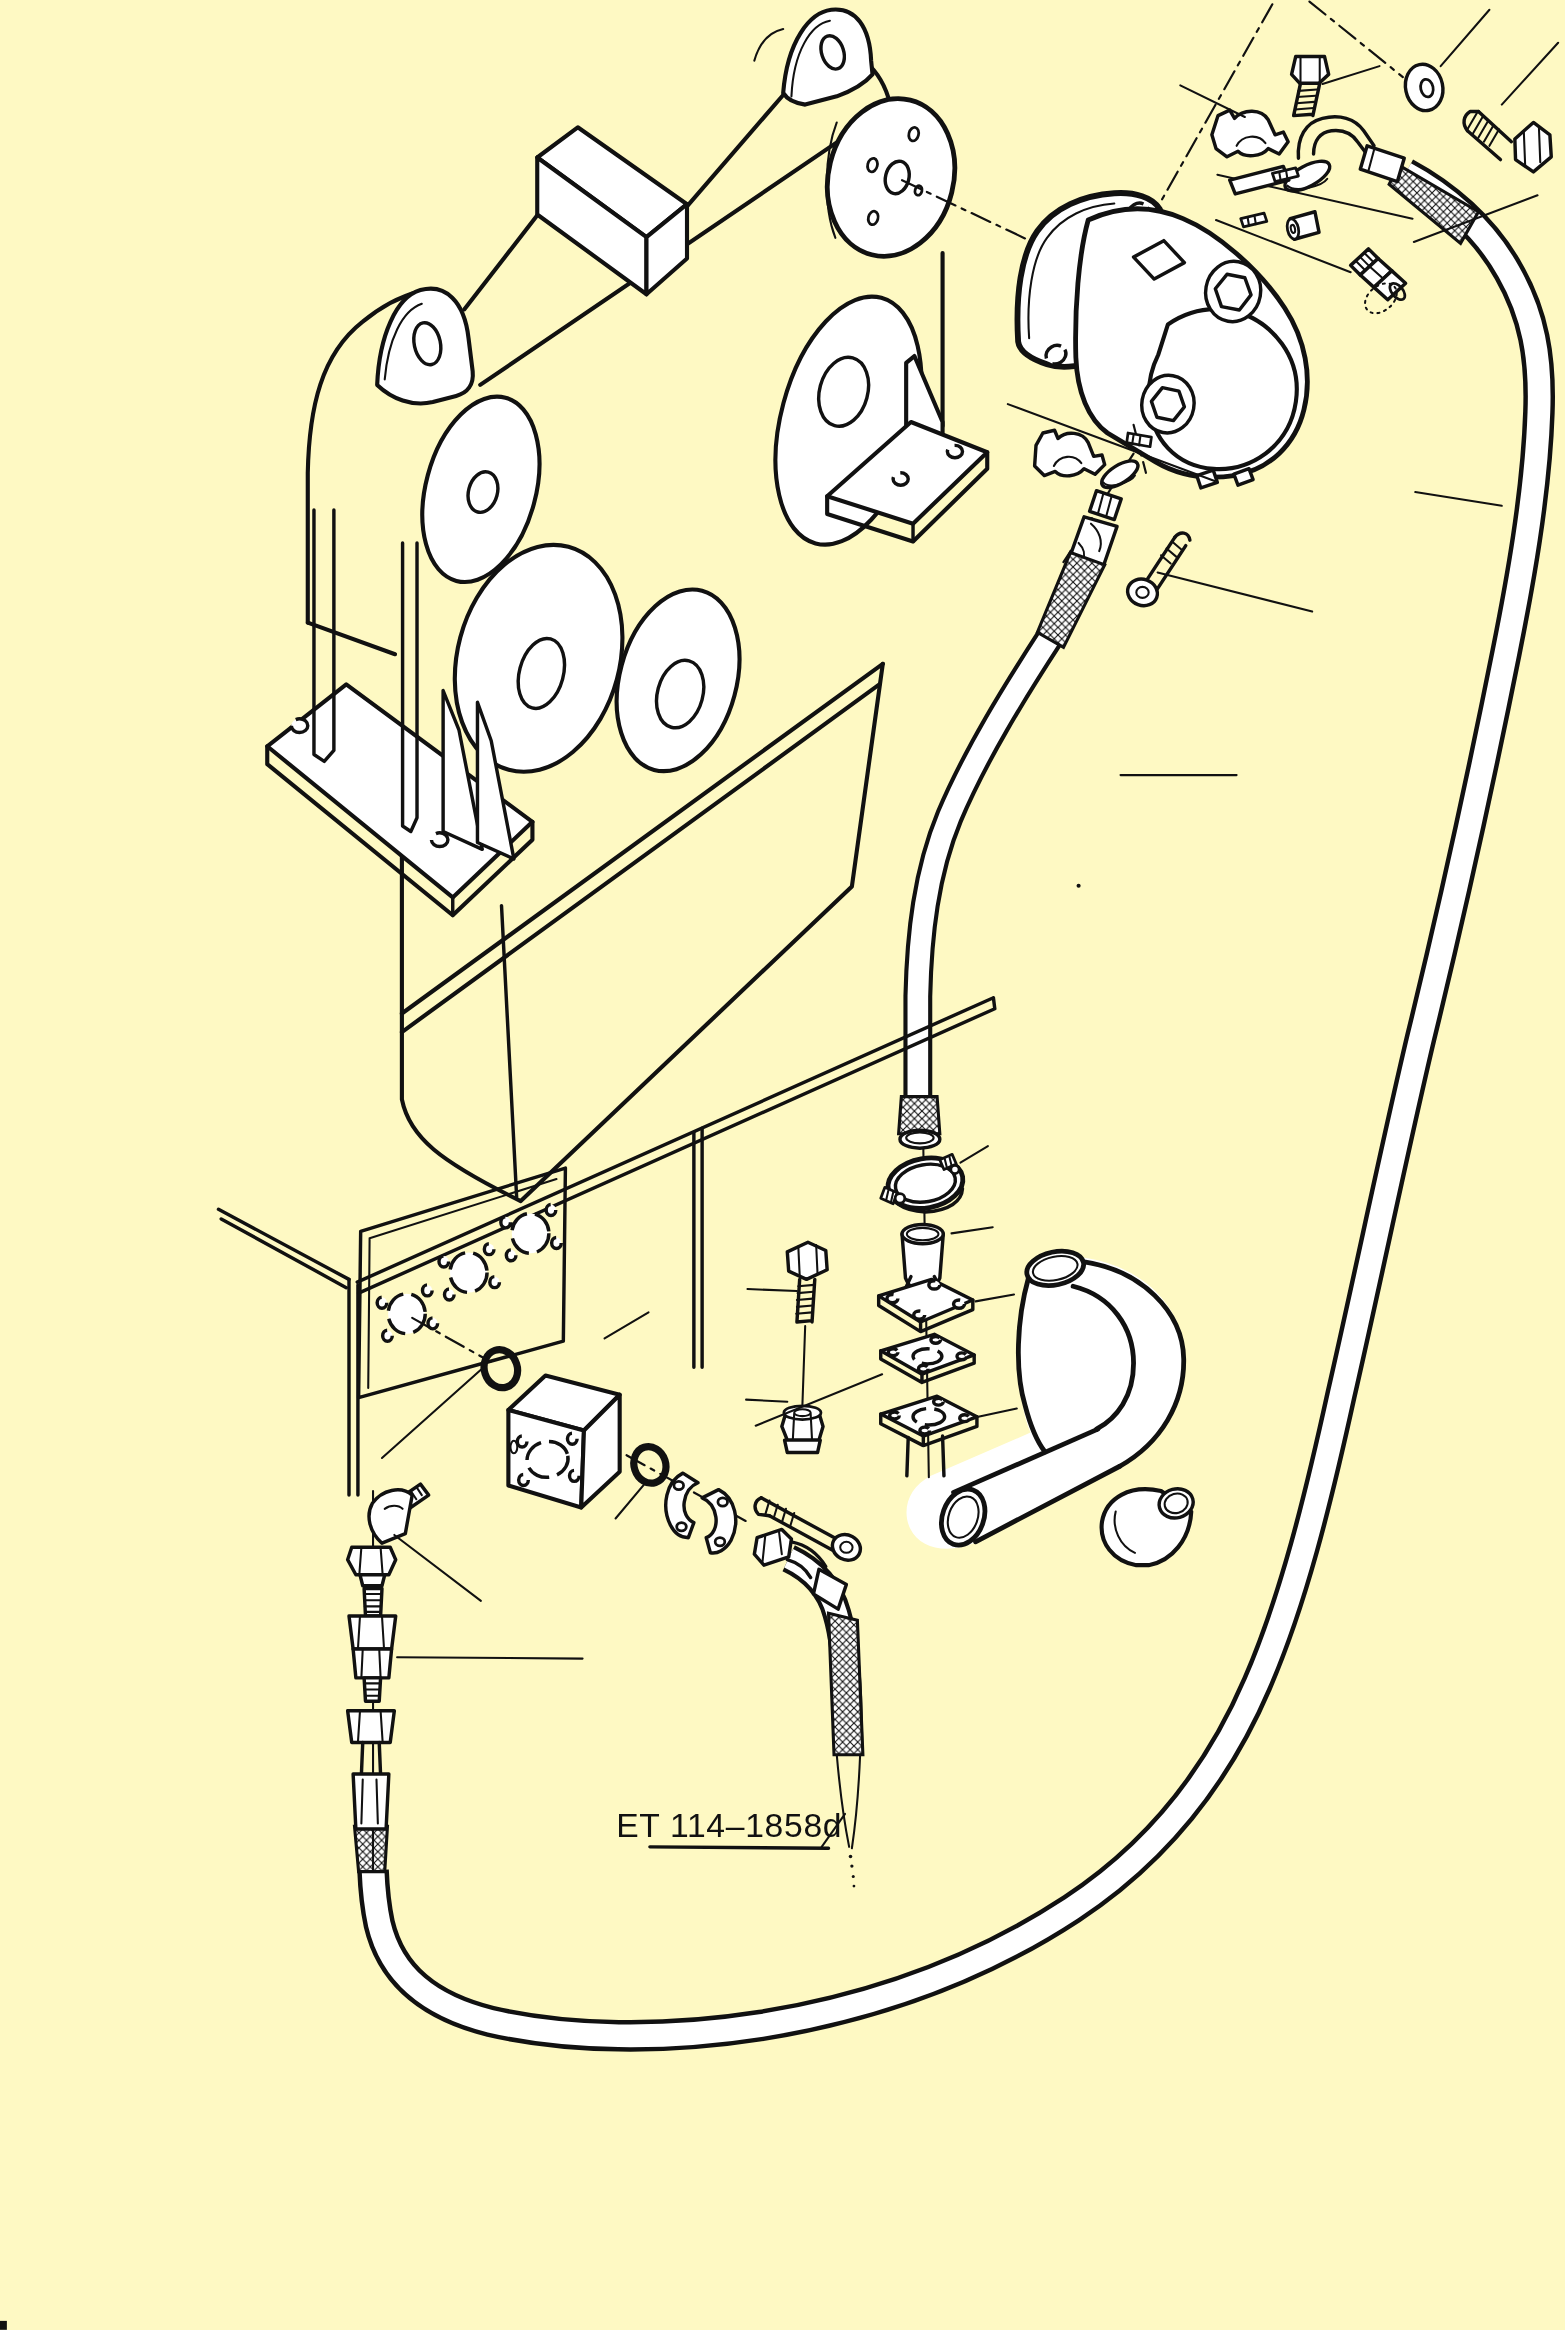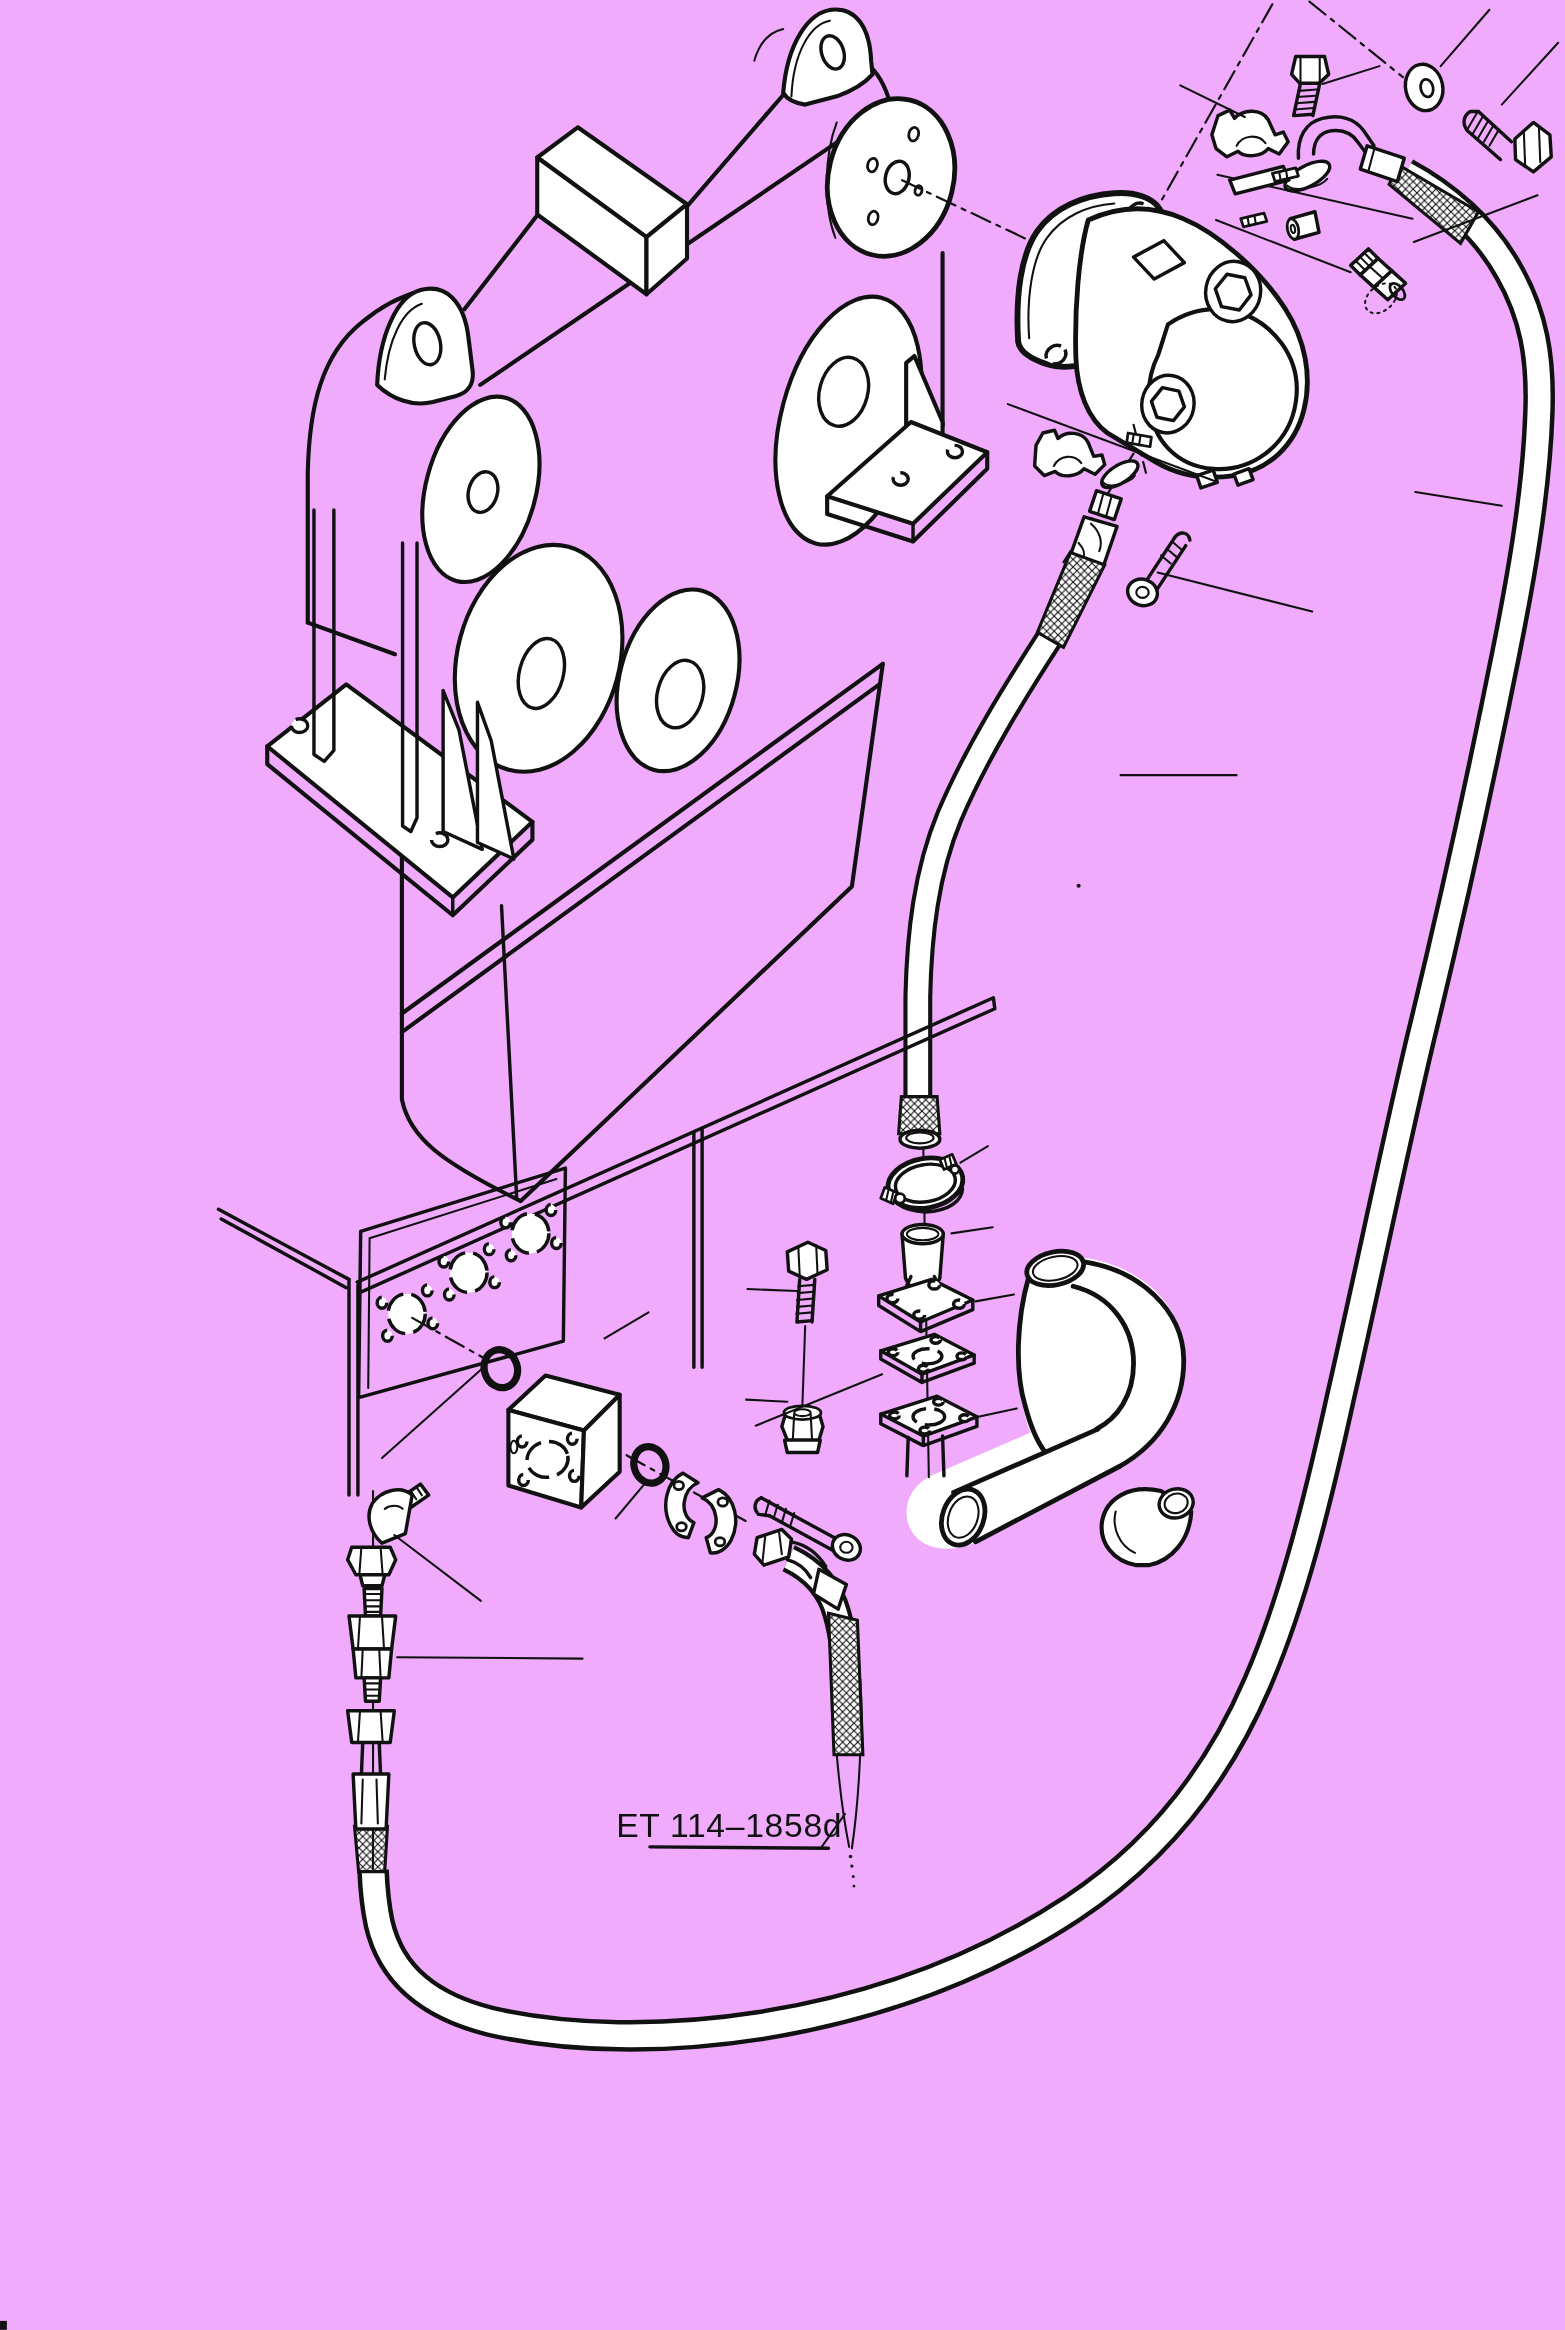--- a/index.html
+++ b/index.html
@@ -1,16 +1,16 @@
 <!DOCTYPE html>
 <html style="font-size:11px"><head>
 <meta charset="utf-8">
 <style>
   html,body{margin:0;padding:0;background:#fff;}
-  .page{position:relative;width:1565px;height:2330px;background:#f0abfc;overflow:hidden;
+  .page{position:relative;width:1565px;height:2330px;background:#fef9c3;overflow:hidden;
         font-family:"Liberation Sans", sans-serif;}
   svg{position:absolute;inset:0;display:block;}
   .ln{fill:none;stroke:#111;stroke-width:6;stroke-linecap:round;stroke-linejoin:round;}
   .l5{stroke-width:5;} .l4{stroke-width:4;} .l7{stroke-width:7;} .l8{stroke-width:8.5;}
   .wf{fill:#fff;}
   .thin{fill:none;stroke:#111;stroke-width:3;stroke-linecap:round;}
   .dd{fill:none;stroke:#111;stroke-width:3.2;stroke-dasharray:30 10 6 10;stroke-linecap:round;}
   .hoseO{fill:none;stroke:#111;stroke-width:46;}
   .hoseI{fill:none;stroke:#fff;stroke-width:33;}
   .hose2O{fill:none;stroke:#111;stroke-width:42;}

